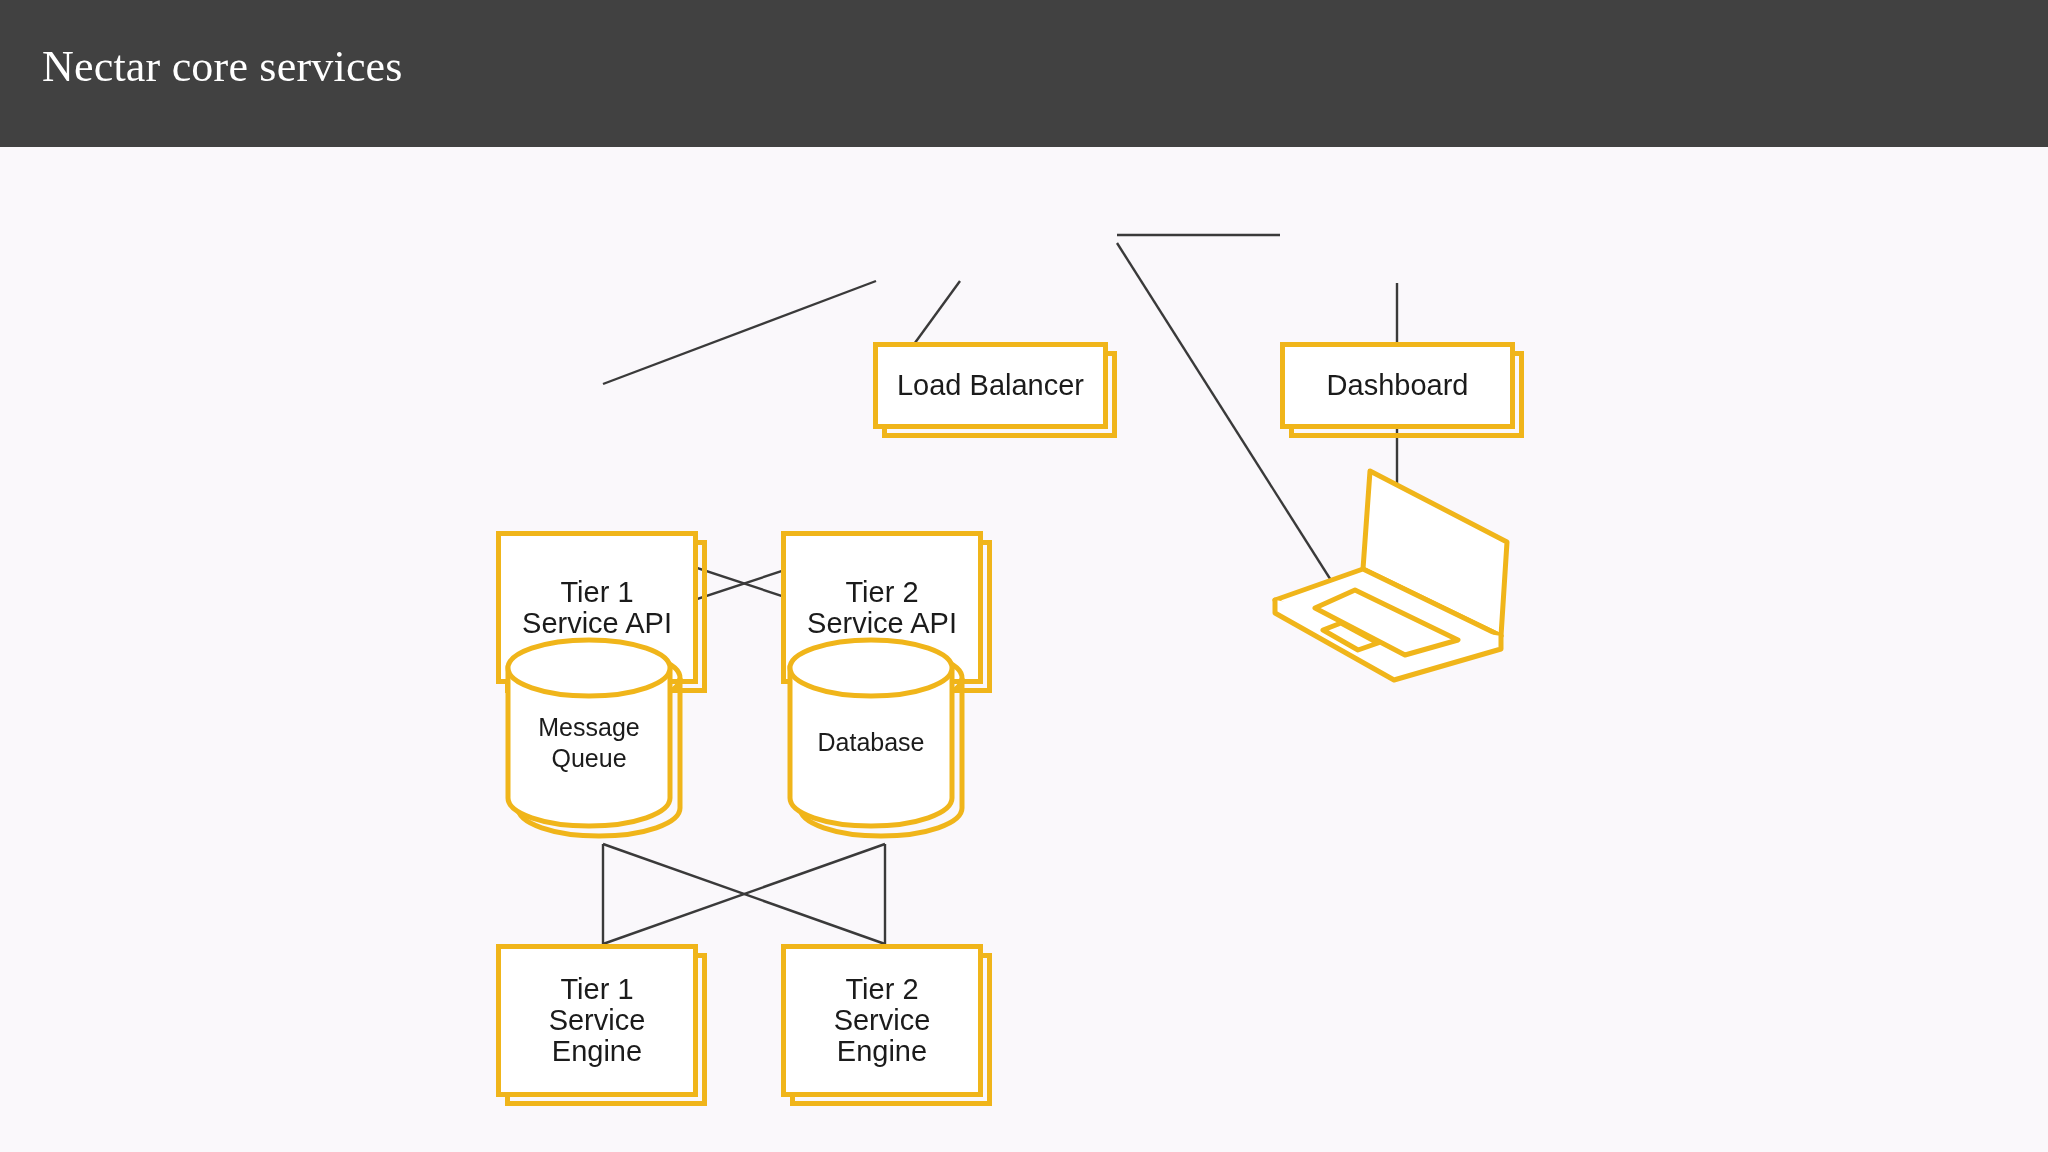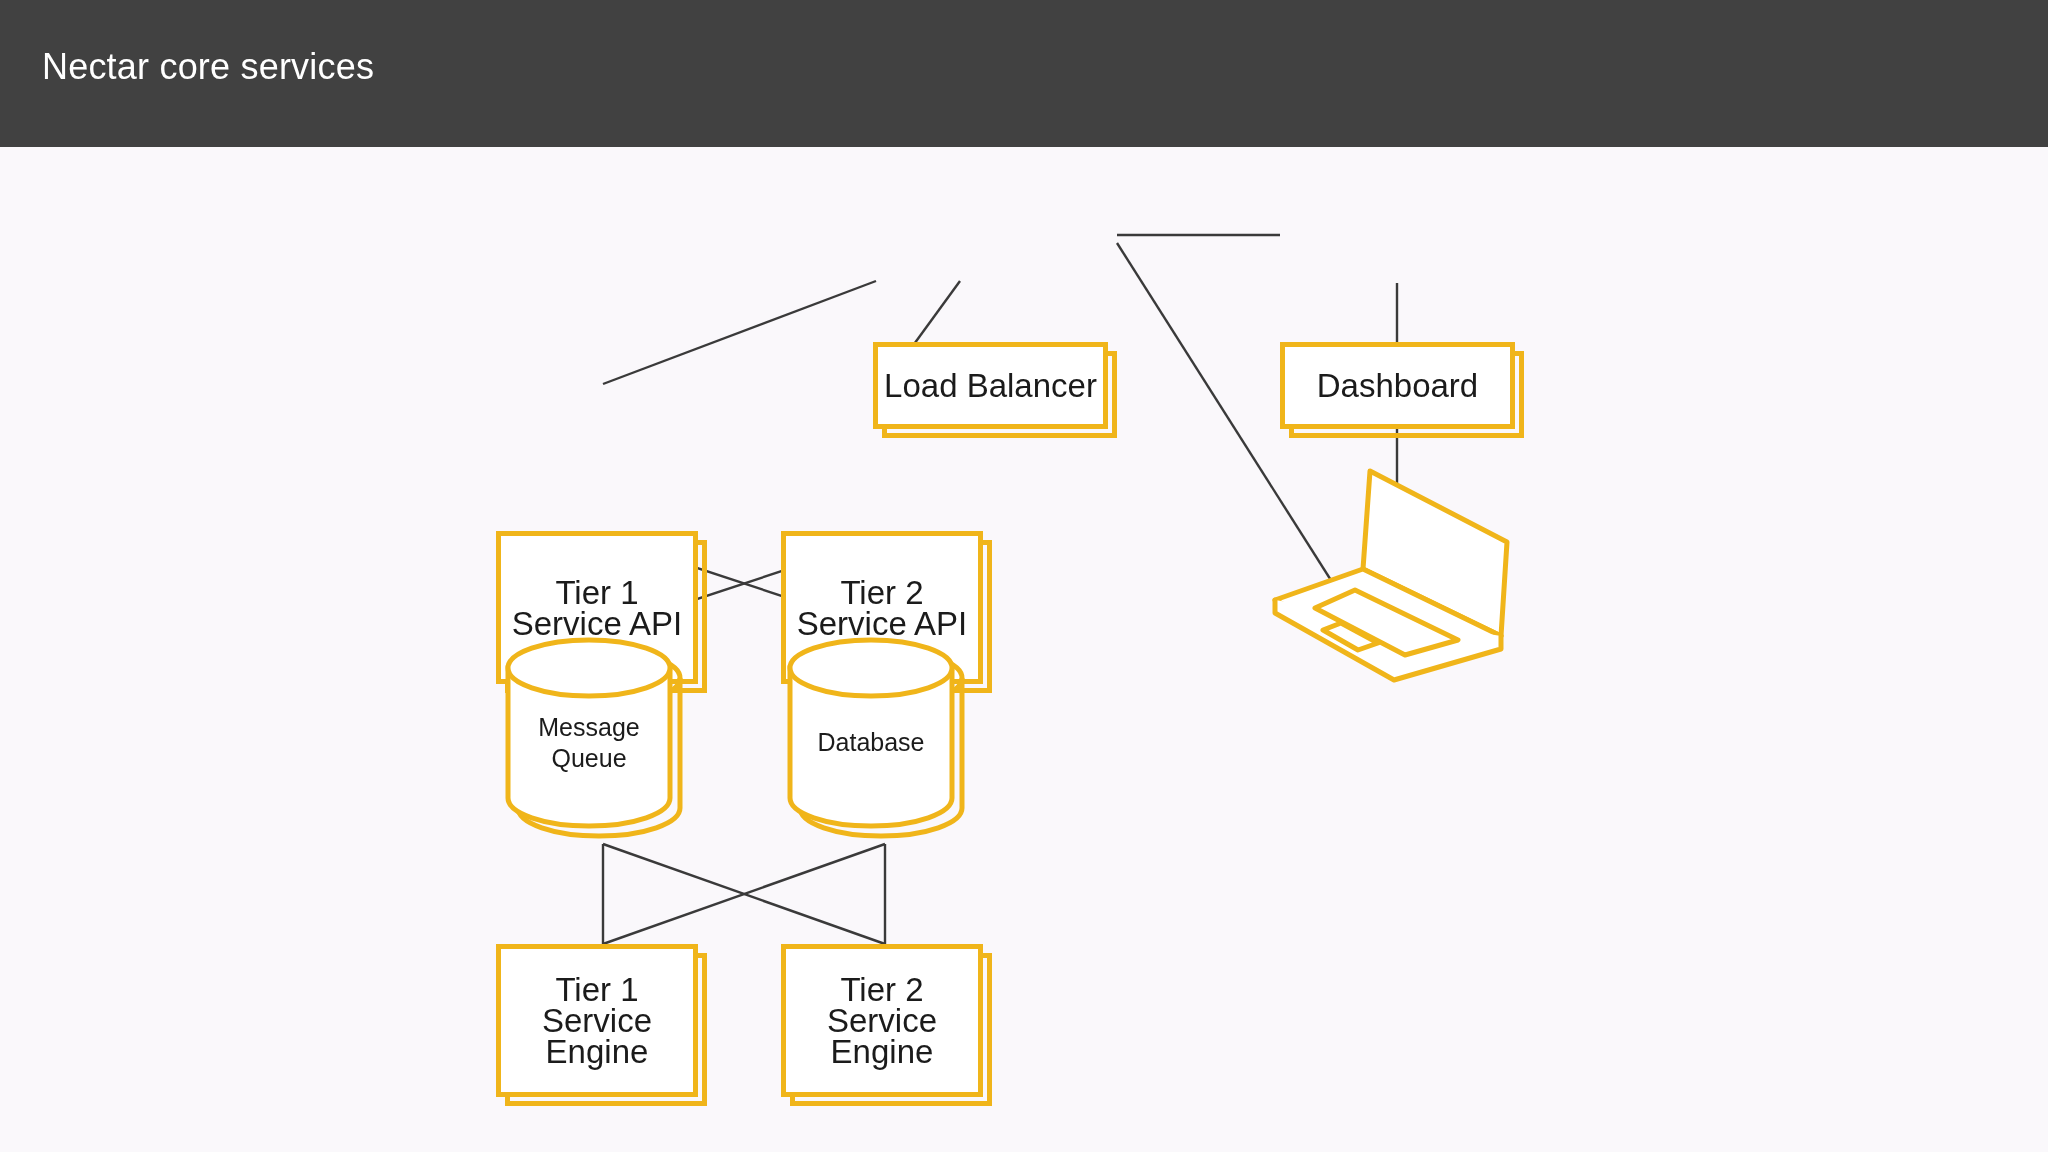--- a/index.html
+++ b/index.html
@@ -30,26 +30,27 @@
     top: 0;
     width: 2048px;
     height: 147px;
     background: #414141;
     box-sizing: border-box;
   }
   .header-title {
     position: absolute;
     left: 42px;
     top: 38px;
-    font-size: 36px;
+    font-size: 44px;
     line-height: 58px;
     font-weight: 400;
     color: #ffffff;
     letter-spacing: 0.2px;
     white-space: nowrap;
+    font-family: Liberation Serif, serif;
   }
   .header-shadow {
     position: absolute;
     left: 0;
     top: 147px;
     width: 2048px;
     height: 22px;
     background: linear-gradient(to bottom,
                 rgba(0,0,0,0.28) 0%,
                 rgba(0,0,0,0.10) 28%,
@@ -103,21 +104,21 @@
     width: 100%;
     height: 100%;
     box-sizing: border-box;
     border: 5px solid #f0b51a;
     background: #ffffff;
     display: flex;
     align-items: center;
     justify-content: center;
   }
   .node-label {
-    font-size: 33px;
+    font-size: 29px;
     line-height: 31px;
     color: #1b1b1b;
     text-align: center;
     white-space: pre-line;
     font-weight: 400;
   }
 
   
   .cyl {
     position: absolute;

